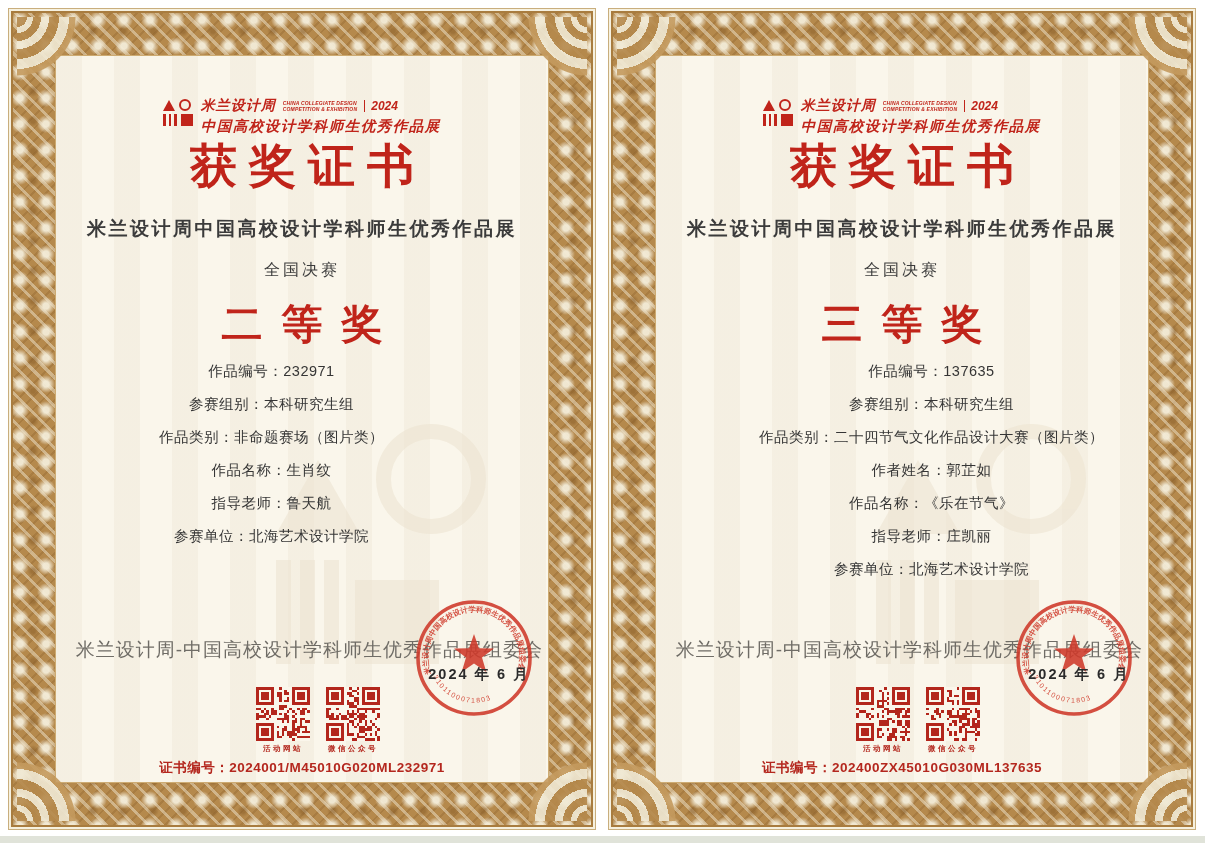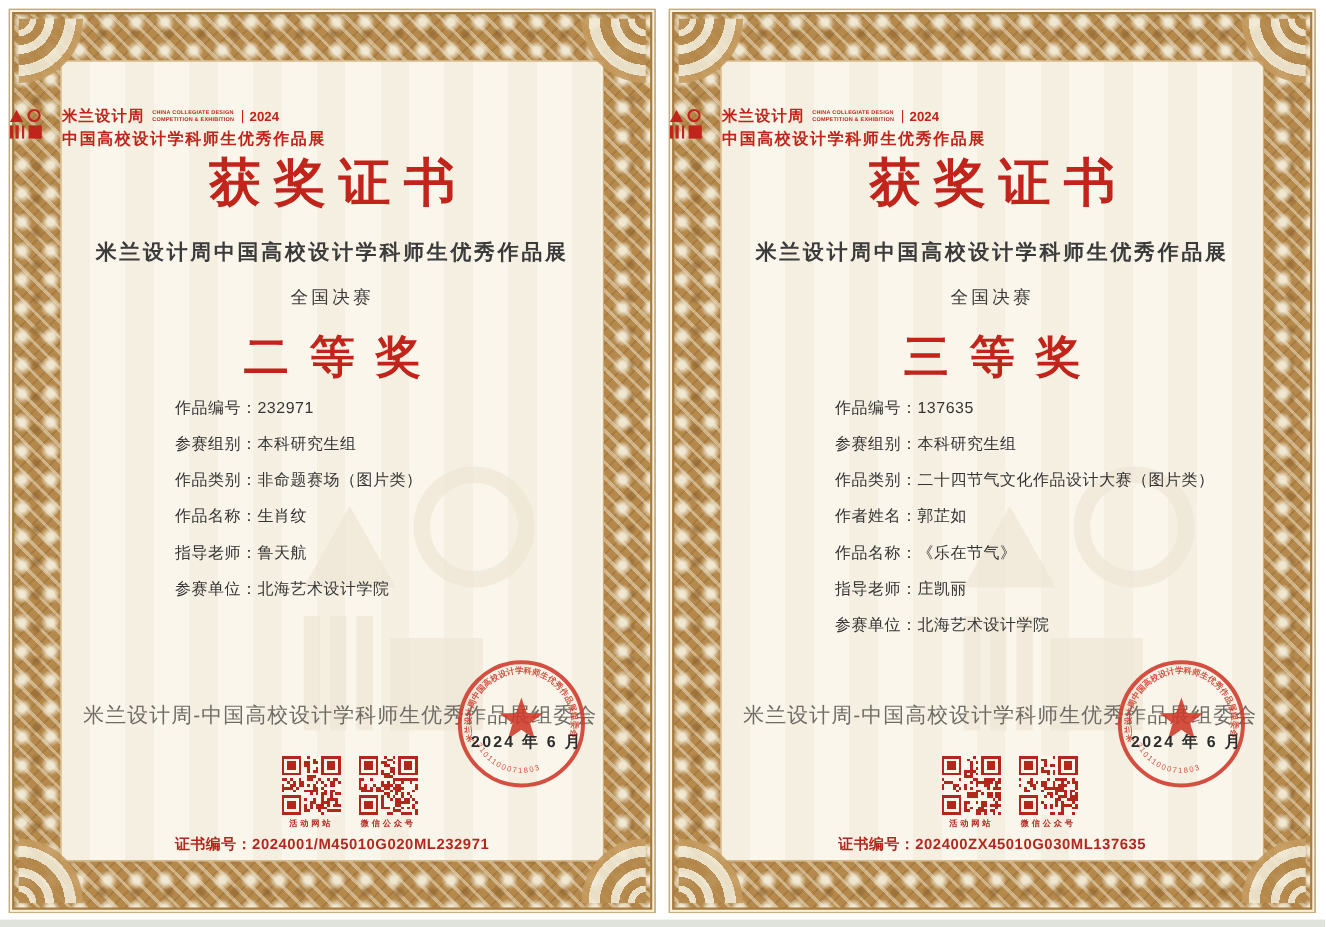--- a/index.html
+++ b/index.html
@@ -33,21 +33,21 @@
   .wm-row{display:flex;align-items:flex-end;gap:16px;margin-bottom:26px;}
   .wm-triangle{width:0;height:0;border-left:42px solid transparent;border-right:42px solid transparent;border-bottom:74px solid #ece3d0;}
   .wm-circle{width:80px;height:80px;border:15px solid #ece3d0;border-radius:50%;box-sizing:content-box;}
   .wm-bars{display:flex;gap:9px;}
   .wm-bar{width:15px;height:104px;background:#ece3d0;}
   .wm-square{width:84px;height:84px;background:#ece3d0;}
 
   
   .content{position:absolute;inset:0;z-index:3;}
 
-  .brand{position:absolute;top:88px;left:0;width:100%;display:flex;align-items:flex-start;gap:18px;}
+  .brand{position:absolute;top:88px;left:0;width:100%;display:flex;justify-content:center;align-items:flex-start;gap:8px;font-style:italic;}
   .brand-marks{display:flex;flex-direction:column;gap:3px;padding-top:2px;}
   .marks-row{display:flex;align-items:center;gap:4px;height:12px;}
   .mk-triangle{width:0;height:0;border-left:6px solid transparent;border-right:6px solid transparent;border-bottom:11px solid #c0241a;}
   .mk-circle{width:8px;height:8px;border:2.5px solid #c0241a;border-radius:50%;}
   .mk-bars{display:flex;gap:2.5px;}
   .mk-bar{width:2.8px;height:12px;background:#c0241a;}
   .mk-square{width:12px;height:12px;background:#c0241a;}
   .brand-text{display:flex;flex-direction:column;}
   .brand-line1{display:flex;align-items:center;gap:7px;}
   .brand-cn{color:#c0241a;font-weight:bold;font-size:14px;letter-spacing:1px;}
@@ -56,21 +56,21 @@
   .brand-sub{color:#c0241a;font-weight:bold;font-size:14.5px;letter-spacing:1.5px;margin-top:2px;}
 
   .title{position:absolute;top:126px;left:0;width:100%;text-align:center;color:#c0241a;
          font-family:"Liberation Serif","DejaVu Serif",serif;font-weight:900;font-size:47px;letter-spacing:12px;text-indent:12px;}
   .subtitle{position:absolute;top:207px;left:0;width:100%;text-align:center;color:#3b3b3b;font-size:19px;font-weight:600;letter-spacing:2.5px;}
   .stage{position:absolute;top:251px;left:0;width:100%;text-align:center;color:#3b3b3b;font-size:16px;letter-spacing:3px;}
   .award{position:absolute;top:288px;left:0;width:100%;text-align:center;color:#c0241a;
          font-family:"Liberation Serif","DejaVu Serif",serif;font-weight:800;font-size:41px;letter-spacing:19px;text-indent:19px;}
 
   .fields{position:absolute;top:346px;left:150px;}
-  .frow{height:33px;line-height:33px;font-size:14.5px;color:#353535;white-space:nowrap;}
+  .frow{height:33px;line-height:33px;font-size:14.5px;color:#353535;white-space:nowrap;text-align:center;}
   .flabel{letter-spacing:.5px;}
   .fvalue{letter-spacing:.5px;}
 
   .committee{position:absolute;top:628px;left:0;right:52px;text-align:right;color:#6f6c66;font-size:19px;letter-spacing:1px;margin-left:31px;}
   .date{position:absolute;top:656px;left:404px;width:132px;text-align:center;color:#2b2b2b;font-weight:bold;font-size:14.5px;letter-spacing:2px;z-index:5;}
 
   .seal{position:absolute;top:584px;left:400px;width:130px;height:130px;opacity:.88;z-index:4;}
   .seal-arc{font-size:7.5px;fill:#cf392a;font-weight:bold;}
   .seal-num{font-size:7px;fill:#cf392a;letter-spacing:1.5px;}
 

